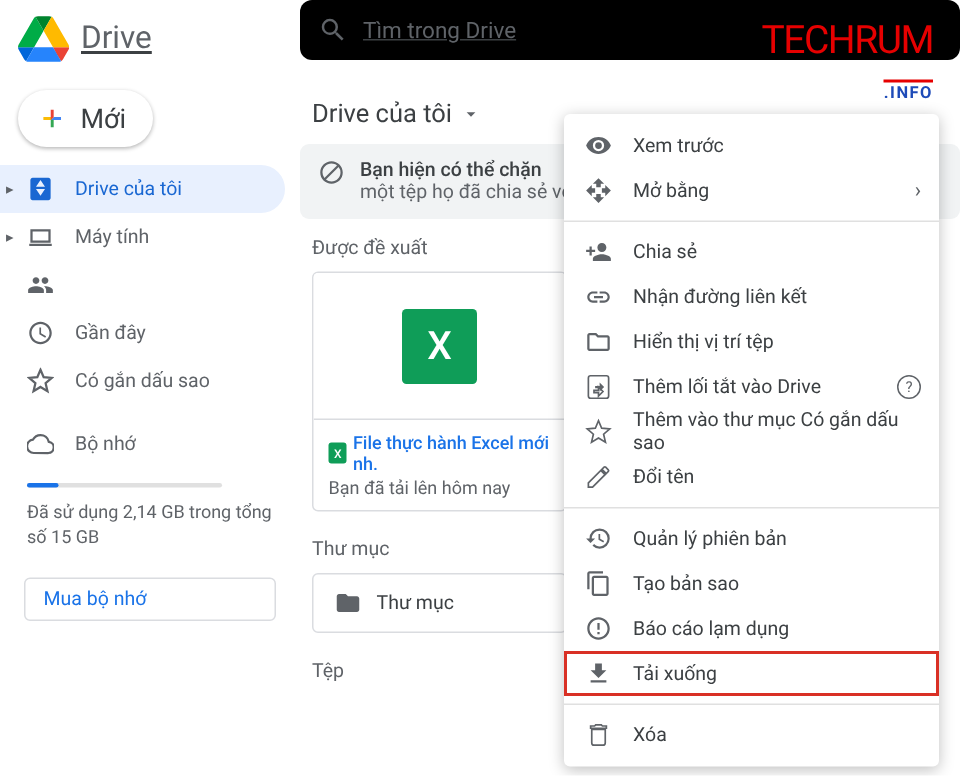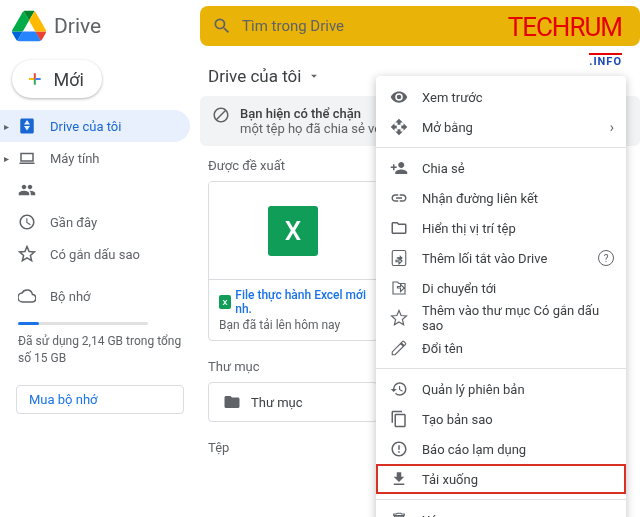--- a/index.html
+++ b/index.html
@@ -1,21 +1,21 @@
 <!DOCTYPE html>
 <html><head>
 <meta charset="utf-8">
 <style>
   * { box-sizing: border-box; margin: 0; padding: 0; font-family: Roboto, Arial, sans-serif; }
   body { width: 640px; height: 517px; overflow: hidden; background: #fff; color: #3c4043; position: relative; }
-  .header { display: flex; align-items: center; height: 52px; border-bottom: 1px solid transparent; }
+  .header { display: flex; height: 52px; border-bottom: 1px solid transparent; text-decoration: underline; }
   .brand { display: flex; align-items: center; width: 200px; padding-left: 12px; gap: 8px; }
   .drive-logo { width: 34px; height: 34px; }
   .brand-text { font-size: 21px; color: #5f6368; }
-  .search { flex: 1; height: 40px; background: #eab308; border-radius: 8px; display: flex; align-items: center; padding: 0 12px; gap: 10px; color: #5f6368; }
+  .search { flex: 1; height: 40px; background: #000000; border-radius: 8px; display: flex; align-items: center; padding: 0 12px; gap: 10px; color: #5f6368; }
   .search svg { width: 20px; height: 20px; fill: #5f6368; }
   .search span { font-size: 15px; }
   .watermark { position: absolute; right: 18px; top: 14px; font-size: 14px; font-weight: 700; line-height: 1; text-align: right; pointer-events: none; }
   .watermark .t { color: #e60000; font-size: 26px; font-weight: 400; letter-spacing: -1px; }
   .watermark .info { color: #1e4bb8; font-size: 11px; border-top: 2px solid #e60000; display: inline-block; padding-top: 1px; margin-top: 13px; letter-spacing: 1px;}
   .container { display: flex; height: calc(100% - 52px); }
   .sidebar { width: 200px; padding: 8px 0; display: flex; flex-direction: column; }
   .new-btn { display: inline-flex; align-items: center; gap: 10px; padding: 8px 18px 8px 14px; border-radius: 22px; box-shadow: 0 1px 3px rgba(0,0,0,0.3); margin: 0 0 12px 12px; width: 90px; }
   .new-btn .plus { width: 22px; height: 22px; }
   .new-btn span { font-size: 18px; color: #3c4043; }
@@ -216,26 +216,20 @@
   <div class="ctx-item">
       <svg viewBox="0 0 24 24">
         <path d="M19 2H5c-1.1 0-2 .9-2 2v16c0 1.1.9 2 2 2h14c1.1 0 2-.9 2-2V4c0-1.1-.9-2-2-2zm-3 14l-4-4v3H8v2h4v3l4-4z" fill="none" stroke="#5f6368" stroke-width="1.5"></path>
         <path d="M13 11V8l4 4-4 4v-3H9v-2z"></path>
       </svg>
       <span>Thêm lối tắt vào Drive</span>
       <span class="help">?</span>
     </div>
   <div class="ctx-item">
       <svg viewBox="0 0 24 24">
-        <path d="M20 6h-8l-2-2H4v16h16V6zm-6 9v-3h-4v-2h4V7l5 5-5 5z" fill="none" stroke="#5f6368" stroke-width="1.5"></path>
-      </svg>
-      <span>Di chuyển tới</span>
-    </div>
-  <div class="ctx-item">
-      <svg viewBox="0 0 24 24">
         <path d="M12 17.27L18.18 21l-1.64-7.03L22 9.24l-7.19-.61L12 2 9.19 8.63 2 9.24l5.46 4.73L5.82 21z" fill="none" stroke="#5f6368" stroke-width="1.5"></path>
       </svg>
       <span>Thêm vào thư mục Có gắn dấu sao</span>
     </div>
   <div class="ctx-item">
       <svg viewBox="0 0 24 24">
         <path d="M3 17.25V21h3.75L17.81 9.94l-3.75-3.75L3 17.25zM20.71 7.04a1 1 0 000-1.41l-2.34-2.34a1 1 0 00-1.41 0l-1.83 1.83 3.75 3.75 1.83-1.83z" fill="none" stroke="#5f6368" stroke-width="1.5"></path>
       </svg>
       <span>Đổi tên</span>
     </div>

